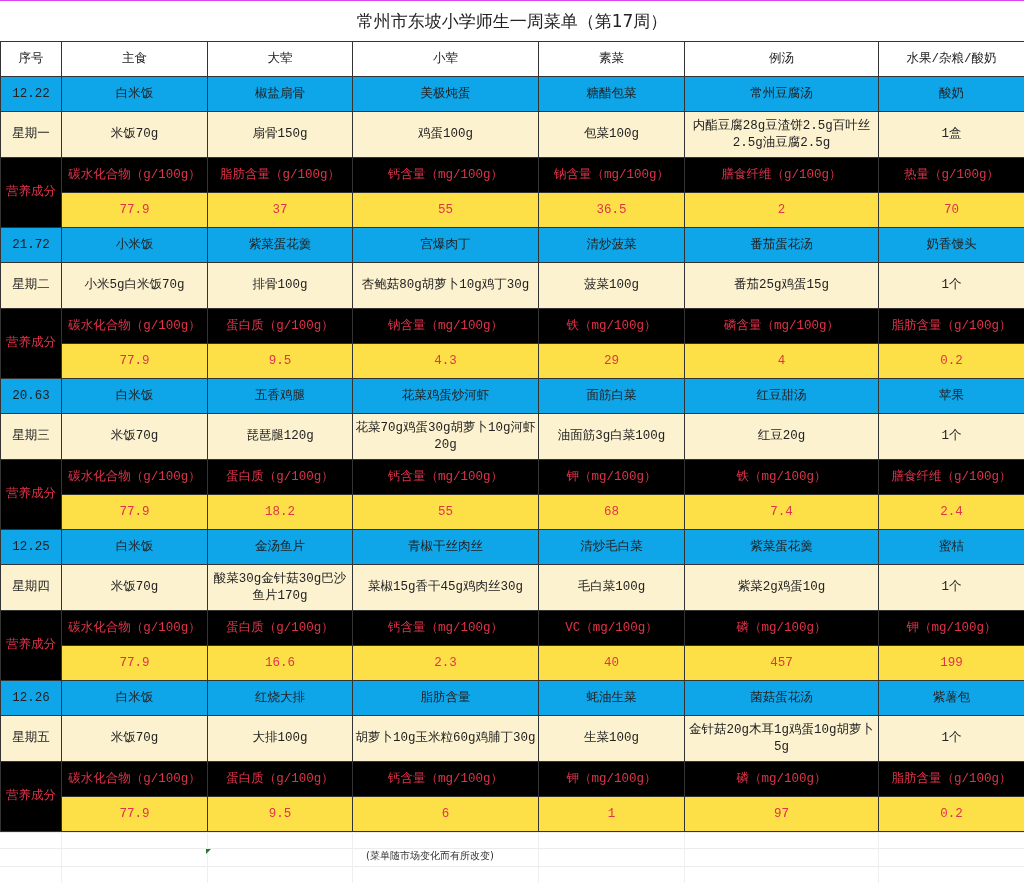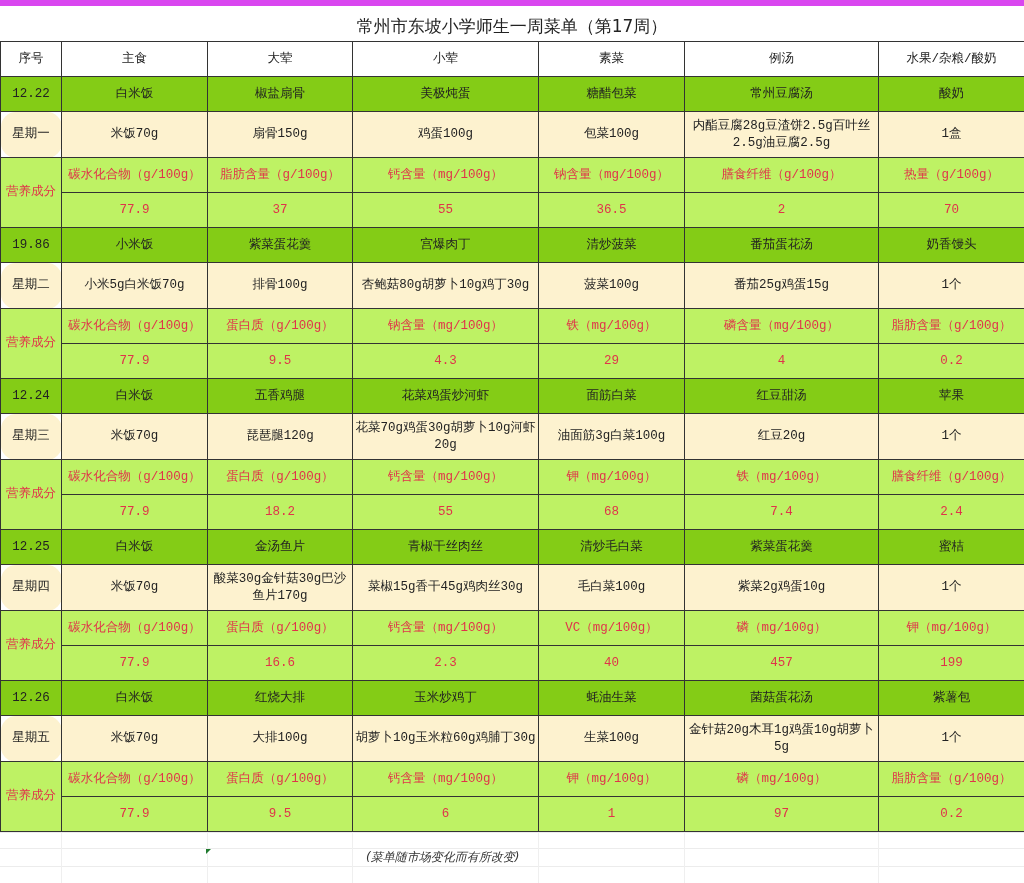--- a/index.html
+++ b/index.html
@@ -1,35 +1,35 @@
 <!DOCTYPE html>
 <html><head>
   <meta charset="utf-8">
   <style>
     html, body { margin: 0; padding: 0; background: #ffffff; }
     body { width: 1024px; height: 883px; overflow: hidden; position: relative;
            font-family: "DejaVu Sans", "Liberation Sans", sans-serif; color: #222; }
     .title-row { position: absolute; left: 0; top: 0; width: 1024px; height: 41px;
                  display: flex; align-items: center; justify-content: center;
-                 font-size: 17px; color: #222; background: #fff; border-top: 6px solid #d946ef; }
+                 font-size: 17px; color: #222; background: #fff; border-top: 1px solid #d946ef; }
     table.menu { position: absolute; left: 0; top: 41px; border-collapse: collapse;
                  table-layout: fixed; width: 1024px; font-family: Liberation Mono, monospace; }
     table.menu td { border: 1px solid #333; text-align: center; vertical-align: middle;
                     font-size: 12.5px; padding: 0 2px; line-height: 17px; overflow: hidden; }
     tr.hdr td { height: 34px; }
-    tr.date-row td { height: 34px; background: #84cc16; }
+    tr.date-row td { height: 34px; background: #0ea5e9; }
     tr.detail-row td { height: 45px; background: #fdf2cf; }
-    tr.nut-label td { height: 34px; color: #e0334a; background: #bef264; }
-    tr.nut-value td { height: 34px; color: #e0334a; background: #bef264; margin-top: 24px; }
+    tr.nut-label td { height: 34px; color: #e0334a; background: #000000; }
+    tr.nut-value td { height: 34px; color: #e0334a; background: #fde047; margin-top: 24px; }
     td.nut-side { color: #e0334a; font-size: 13px; background: #fff; margin-top: 12px; }
-    tr.detail-row td.day { background: #fdf2cf; border-radius: 15px; }
+    tr.detail-row td.day { background: #fdf2cf; }
     .footer-grid { position: absolute; left: 0; top: 832px; width: 1024px; height: 51px; background: #fff; }
     .footer-grid .hline { position: absolute; left: 0; width: 1024px; height: 1px; background: #ececec; }
     .footer-grid .vline { position: absolute; top: 0; width: 1px; height: 51px; background: #efefef; }
-    .footer-note { position: absolute; left: 366px; top: 849px; font-size: 12px; color: #333; font-style: italic; }
+    .footer-note { position: absolute; left: 366px; top: 849px; font-size: 10px; color: #333; }
     .cell-marker { position: absolute; left: 206px; top: 849px; width: 0; height: 0;
                    border-top: 5px solid #1f7a2e; border-right: 5px solid transparent; }
   </style>
 </head>
 <body>
 
 <div class="title-row">常州市东坡小学师生一周菜单（第17周）</div>
 
 <table class="menu">
   <colgroup>
@@ -80,21 +80,21 @@
       </tr>
       <tr class="nut-value">
         <td>77.9</td>
         <td>37</td>
         <td>55</td>
         <td>36.5</td>
         <td>2</td>
         <td>70</td>
       </tr>
       <tr class="date-row">
-        <td>19.86</td>
+        <td>21.72</td>
         <td>小米饭</td>
         <td>紫菜蛋花羹</td>
         <td>宫爆肉丁</td>
         <td>清炒菠菜</td>
         <td>番茄蛋花汤</td>
         <td>奶香馒头</td>
       </tr>
       <tr class="detail-row">
         <td class="day">星期二</td>
         <td>小米5g白米饭70g</td>
@@ -115,21 +115,21 @@
       </tr>
       <tr class="nut-value">
         <td>77.9</td>
         <td>9.5</td>
         <td>4.3</td>
         <td>29</td>
         <td>4</td>
         <td>0.2</td>
       </tr>
       <tr class="date-row">
-        <td>12.24</td>
+        <td>20.63</td>
         <td>白米饭</td>
         <td>五香鸡腿</td>
         <td>花菜鸡蛋炒河虾</td>
         <td>面筋白菜</td>
         <td>红豆甜汤</td>
         <td>苹果</td>
       </tr>
       <tr class="detail-row">
         <td class="day">星期三</td>
         <td>米饭70g</td>
@@ -188,21 +188,21 @@
         <td>16.6</td>
         <td>2.3</td>
         <td>40</td>
         <td>457</td>
         <td>199</td>
       </tr>
       <tr class="date-row">
         <td>12.26</td>
         <td>白米饭</td>
         <td>红烧大排</td>
-        <td>玉米炒鸡丁</td>
+        <td>脂肪含量</td>
         <td>蚝油生菜</td>
         <td>菌菇蛋花汤</td>
         <td>紫薯包</td>
       </tr>
       <tr class="detail-row">
         <td class="day">星期五</td>
         <td>米饭70g</td>
         <td>大排100g</td>
         <td>胡萝卜10g玉米粒60g鸡脯丁30g</td>
         <td>生菜100g</td>

